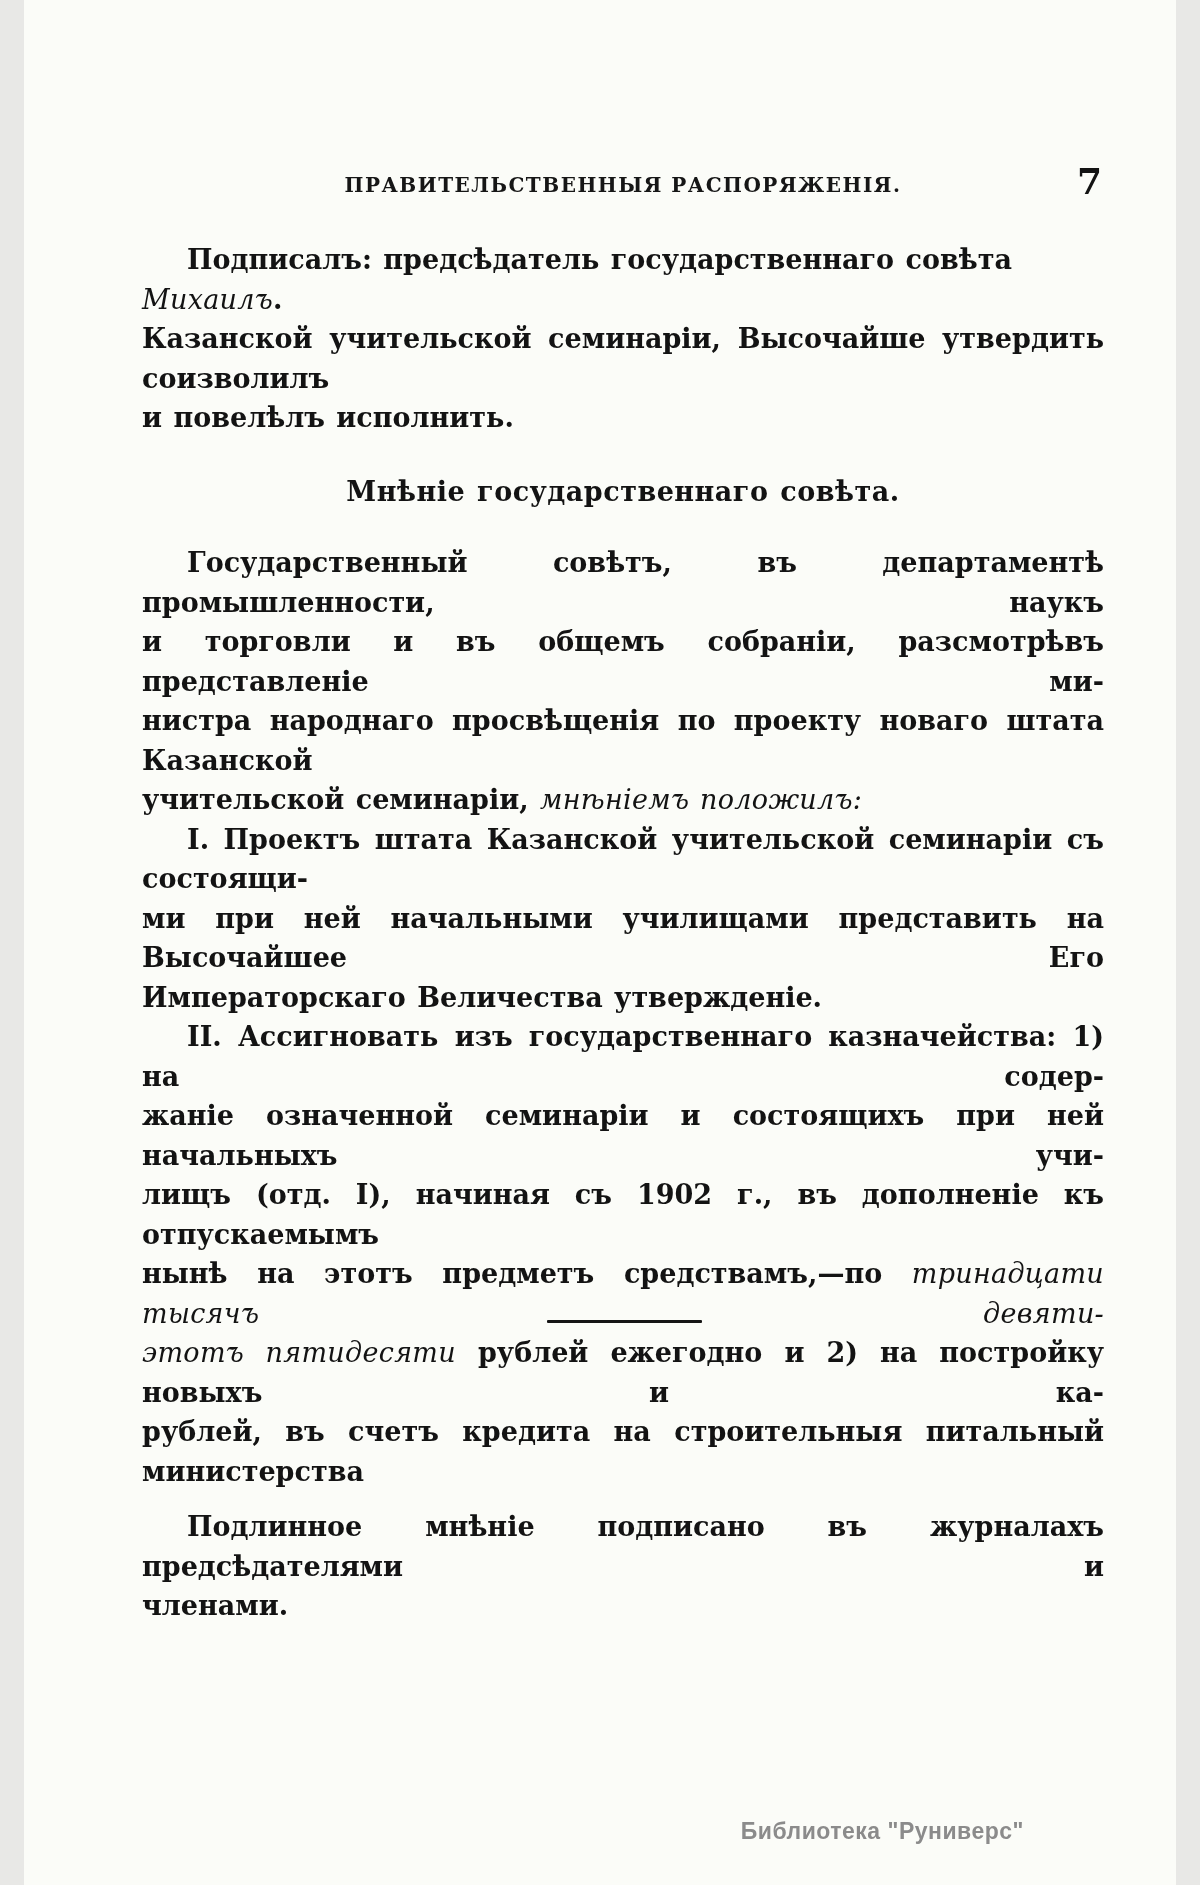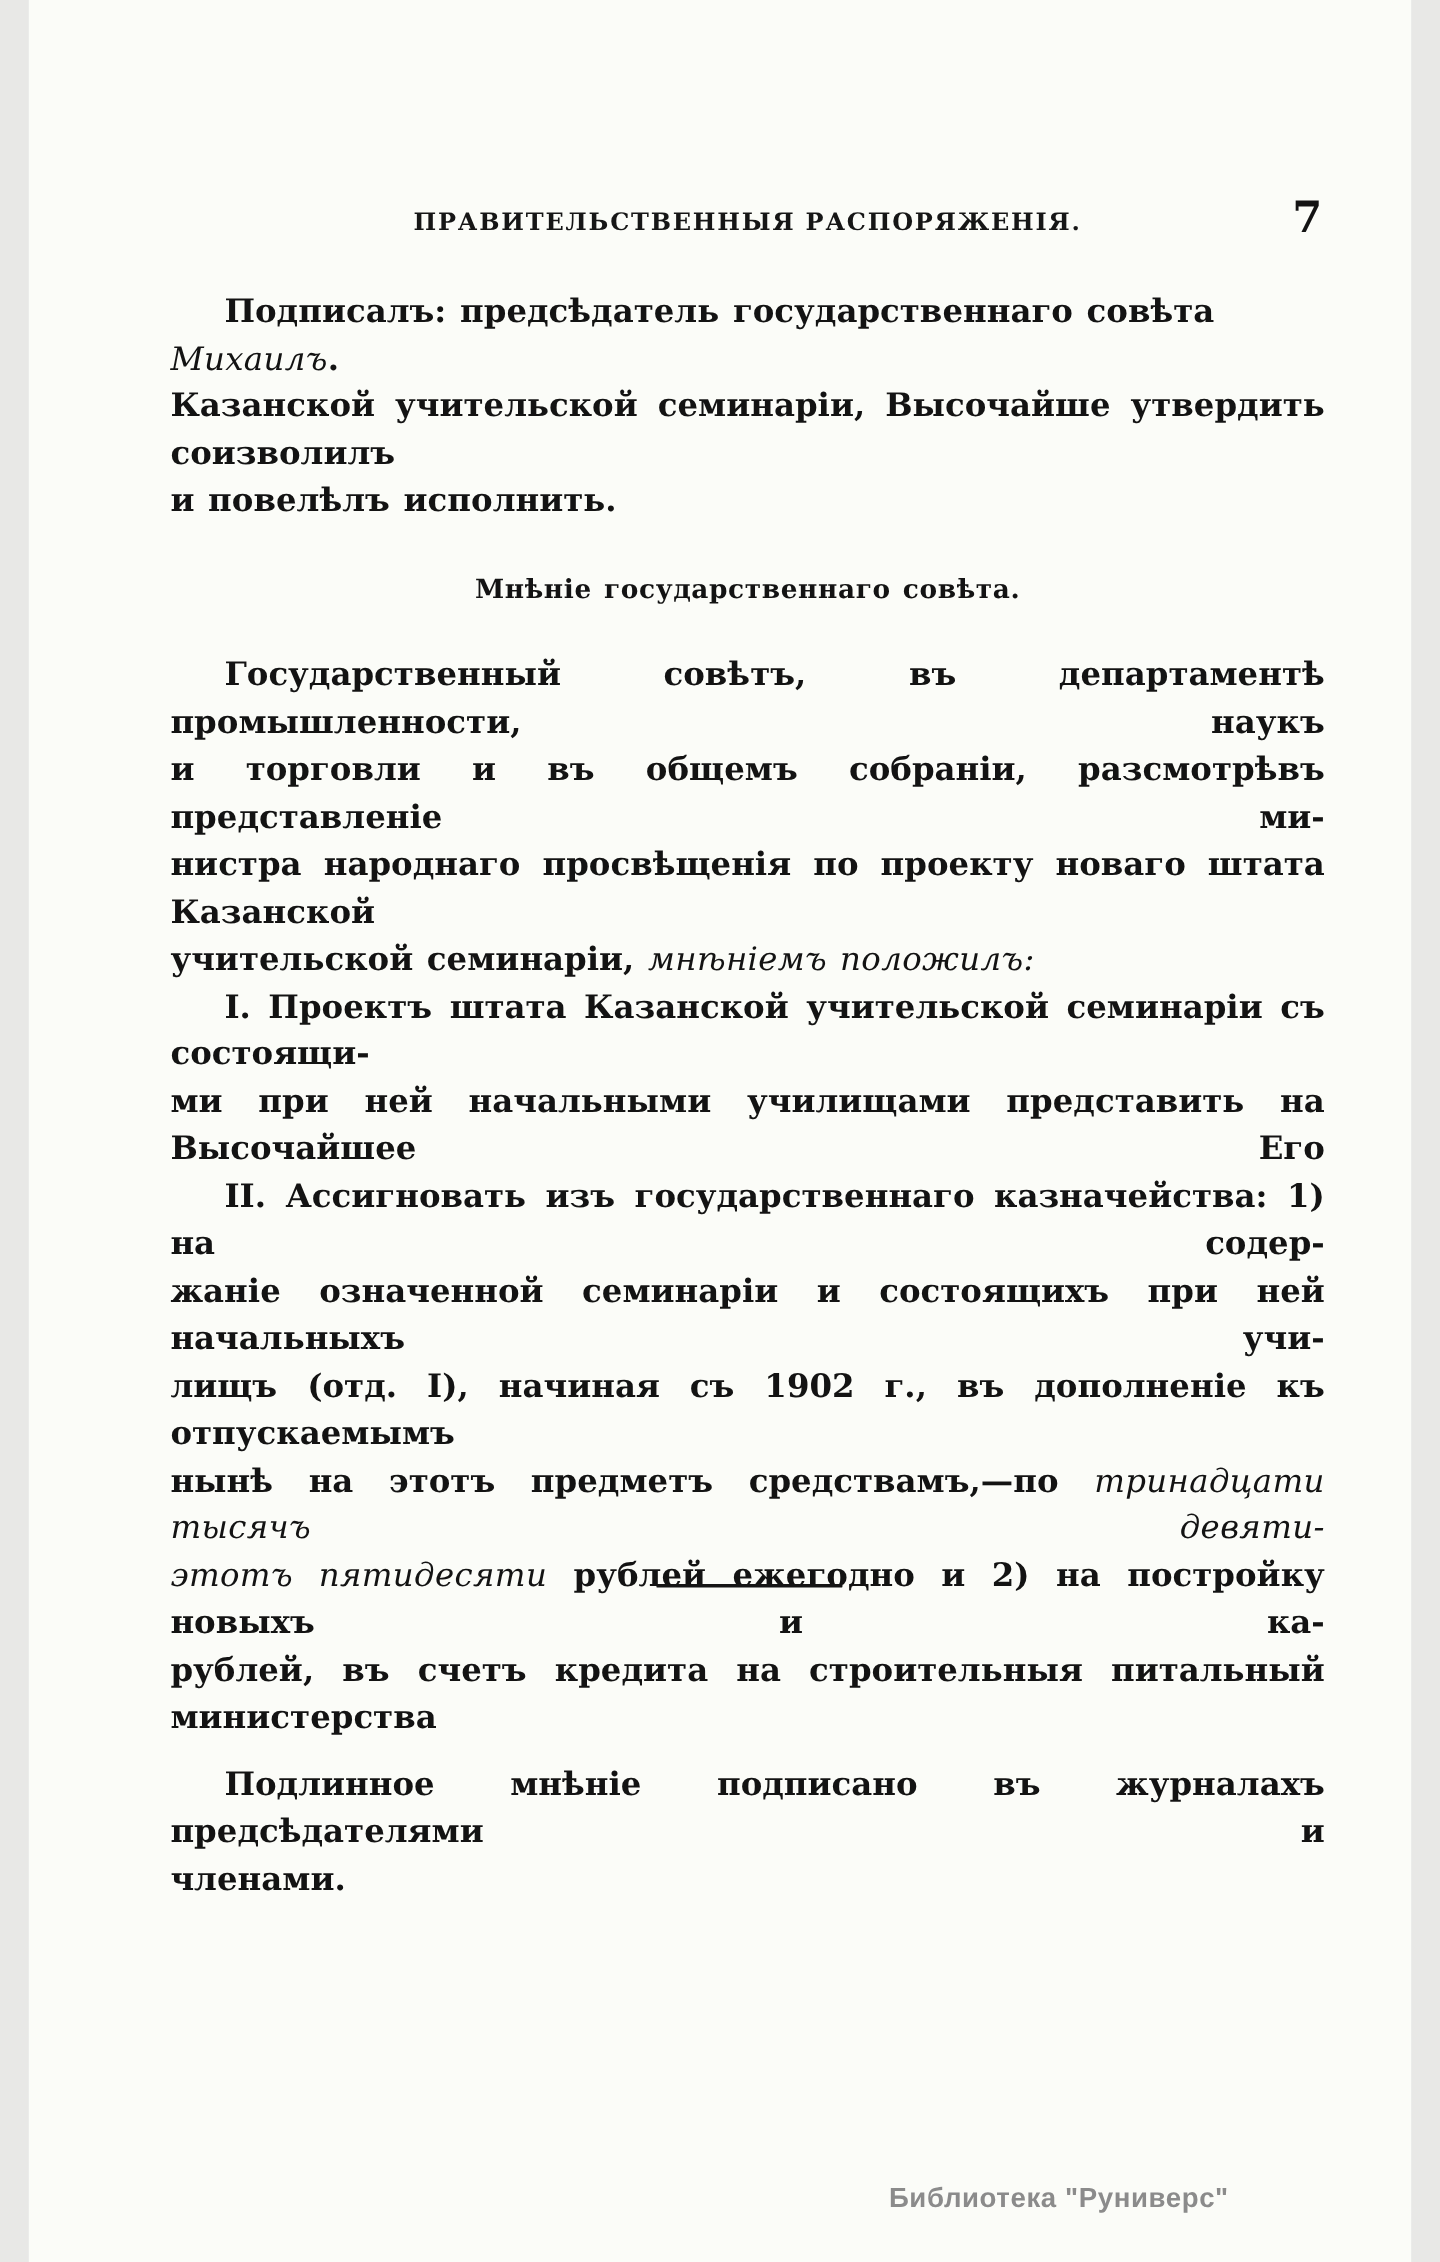--- a/index.html
+++ b/index.html
@@ -33,21 +33,21 @@
     font-size:27px; font-weight:bold;
     line-height:39.5px;
     word-spacing:2px;
     color:#131313;
   }
   .para { margin:0; }
   .para.gap-xs { margin-top:4px; }
   .para.gap-sm { margin-top:16px; }
   .heading {
     text-align:center;
-    font-size:22px; font-weight:bold;
+    font-size:27px; font-weight:bold;
     letter-spacing:0.5px;
     margin:34px 0 32px 0;
   }
   .line { min-height:39.5px; }
   .line.fill {
     text-align:justify;
     text-align-last:justify;
   }
   .line.indent { text-indent:45px; }
   .run.italic {
@@ -94,20 +94,21 @@
       </div>
       <div class="para">
         <div class="line fill indent"><span class="run">Государственный совѣтъ, въ департаментѣ промышленности, наукъ</span></div>
         <div class="line fill"><span class="run">и торговли и въ общемъ собраніи, разсмотрѣвъ представленіе ми-</span></div>
         <div class="line fill"><span class="run">нистра народнаго просвѣщенія по проекту новаго штата Казанской</span></div>
         <div class="line"><span class="run">учительской семинаріи, </span><span class="run italic">мнѣніемъ положилъ:</span></div>
       </div>
       <div class="para">
         <div class="line fill indent"><span class="run">I. Проектъ штата Казанской учительской семинаріи съ состоящи-</span></div>
         <div class="line fill"><span class="run">ми при ней начальными училищами представить на Высочайшее Его</span></div>
+        <div class="line"><span class="run">Императорскаго Величества утвержденіе.</span></div>
       </div>
       <div class="para">
         <div class="line fill indent"><span class="run">II. Ассигновать изъ государственнаго казначейства: 1) на содер-</span></div>
         <div class="line fill"><span class="run">жаніе означенной семинаріи и состоящихъ при ней начальныхъ учи-</span></div>
         <div class="line fill"><span class="run">лищъ (отд. I), начиная съ 1902 г., въ дополненіе къ отпускаемымъ</span></div>
         <div class="line fill"><span class="run">нынѣ на этотъ предметъ средствамъ,—по </span><span class="run italic">тринадцати тысячъ девяти-</span></div>
         <div class="line fill"><span class="run italic">этотъ пятидесяти</span><span class="run"> рублей ежегодно и 2) на постройку новыхъ и ка-</span></div>
         <div class="line fill"><span class="run">рублей, въ счетъ кредита на строительныя питальный министерства</span></div>
       </div>
       <div class="para gap-sm">

